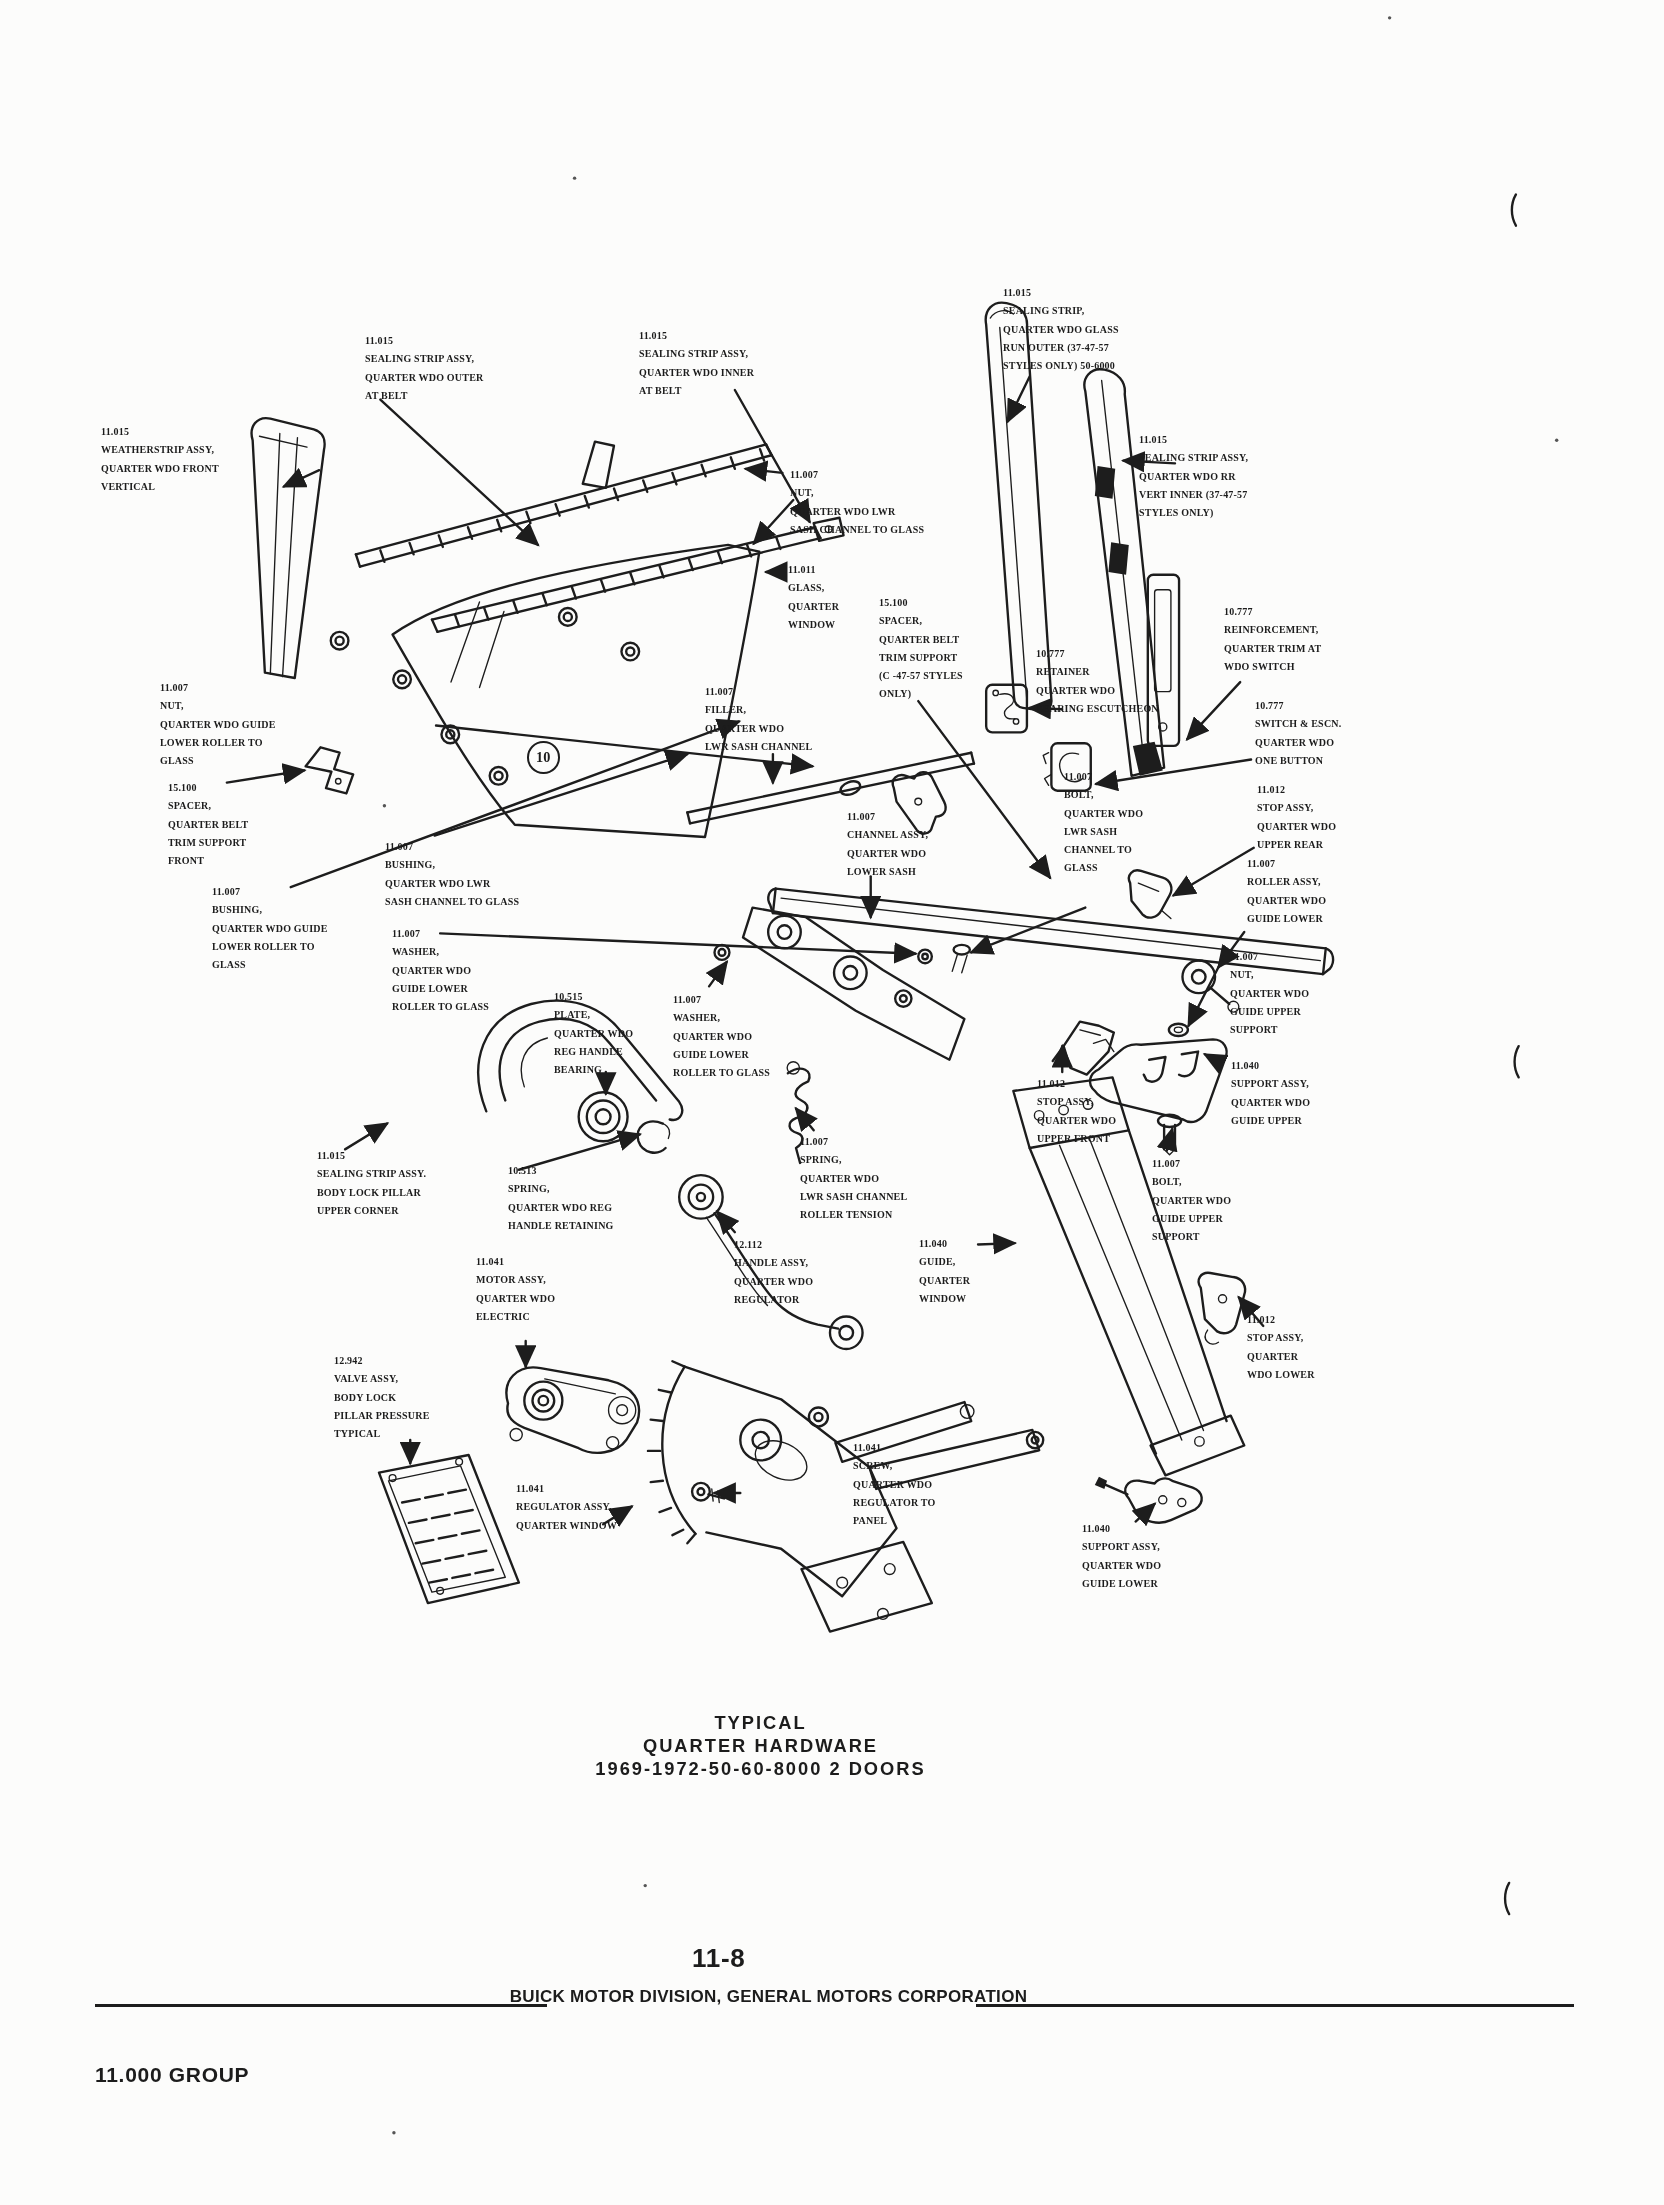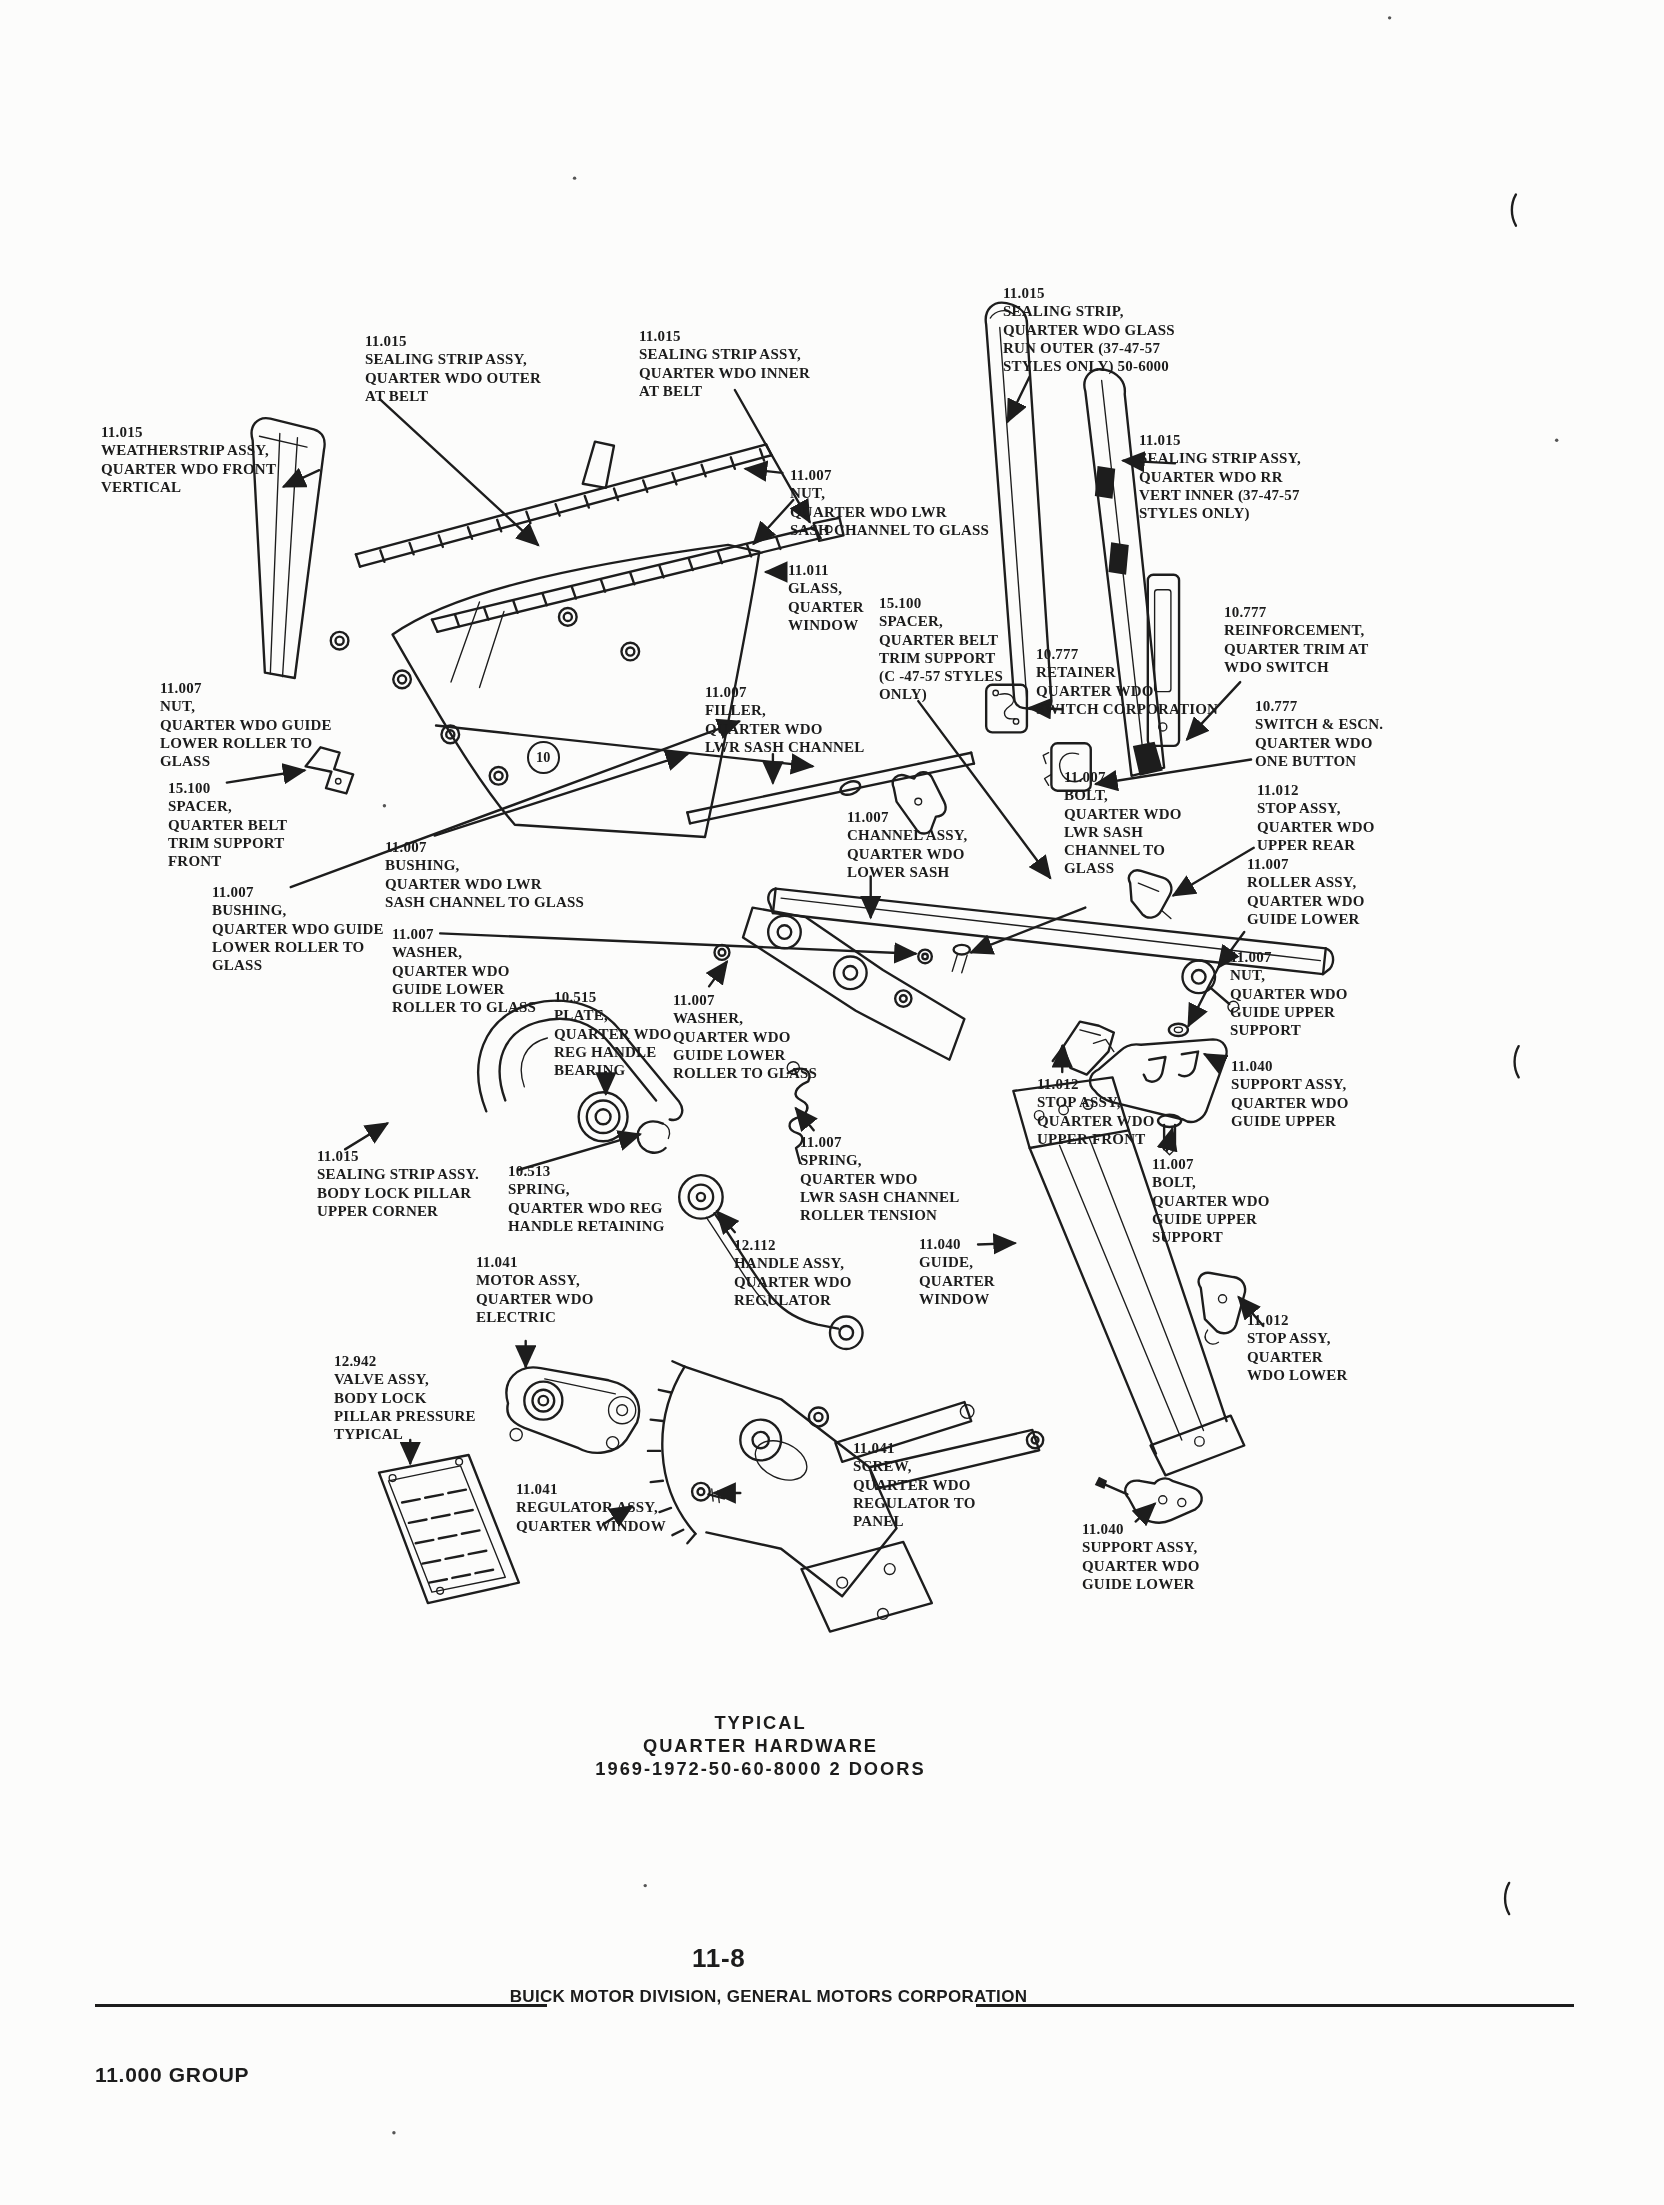--- a/index.html
+++ b/index.html
@@ -6,21 +6,21 @@
   body{width:1664px;height:2205px;background:#fcfcfb;position:relative;
        font-family:"Liberation Serif", serif;color:#1c1c1c;overflow:hidden;}
   .page{position:absolute;inset:0;}
   #art{position:absolute;left:0;top:0;}
   #art path,#art line,#art circle,#art rect,#art ellipse,#art polyline{
       stroke:#1d1d1d;fill:none;stroke-width:3.5;stroke-linecap:round;stroke-linejoin:round;}
   #art .ink{fill:#1d1d1d;stroke:none;}
   #art .lead{stroke-width:2.6;}
   #art .thin{stroke-width:2;}
   #art .faint{stroke:#666;stroke-width:2;}
-  .callout{position:absolute;font-weight:700;font-size:15px;line-height:18.3px;
+  .callout{position:absolute;font-weight:700;font-size:10px;line-height:18.3px;
            letter-spacing:0.2px;white-space:nowrap;}
   .c-num{font-weight:700;}
   .marker-circle{position:absolute;width:28.5px;height:28.5px;border:2px solid #1d1d1d;
            border-radius:50%;display:flex;align-items:center;justify-content:center;
            font-size:14.3px;font-weight:700;}
   .caption{position:absolute;left:353px;top:1711px;width:815px;text-align:center;
            font-family:"Liberation Sans", sans-serif;font-weight:700;font-size:18.3px;
            line-height:23px;letter-spacing:2px;}
   .footer-center{position:absolute;left:361px;top:1987px;width:815px;text-align:center;
            font-family:"Liberation Sans", sans-serif;font-weight:700;font-size:17px;
@@ -486,21 +486,21 @@
           <div>TRIM SUPPORT</div>
           <div>(C -47-57 STYLES</div>
           <div>ONLY)</div>
         </div>
   </div>
       <div class="callout" style="left: 1036px; top: 645px;">
     <div class="c-num">10.777</div>
     <div>
           <div>RETAINER</div>
           <div>QUARTER WDO</div>
-          <div>SWITCH CORPORATION</div>
+          <div>BEARING ESCUTCHEON</div>
         </div>
   </div>
       <div class="callout" style="left: 1224px; top: 603px;">
     <div class="c-num">10.777</div>
     <div>
           <div>REINFORCEMENT,</div>
           <div>QUARTER TRIM AT</div>
           <div>WDO SWITCH</div>
         </div>
   </div>

